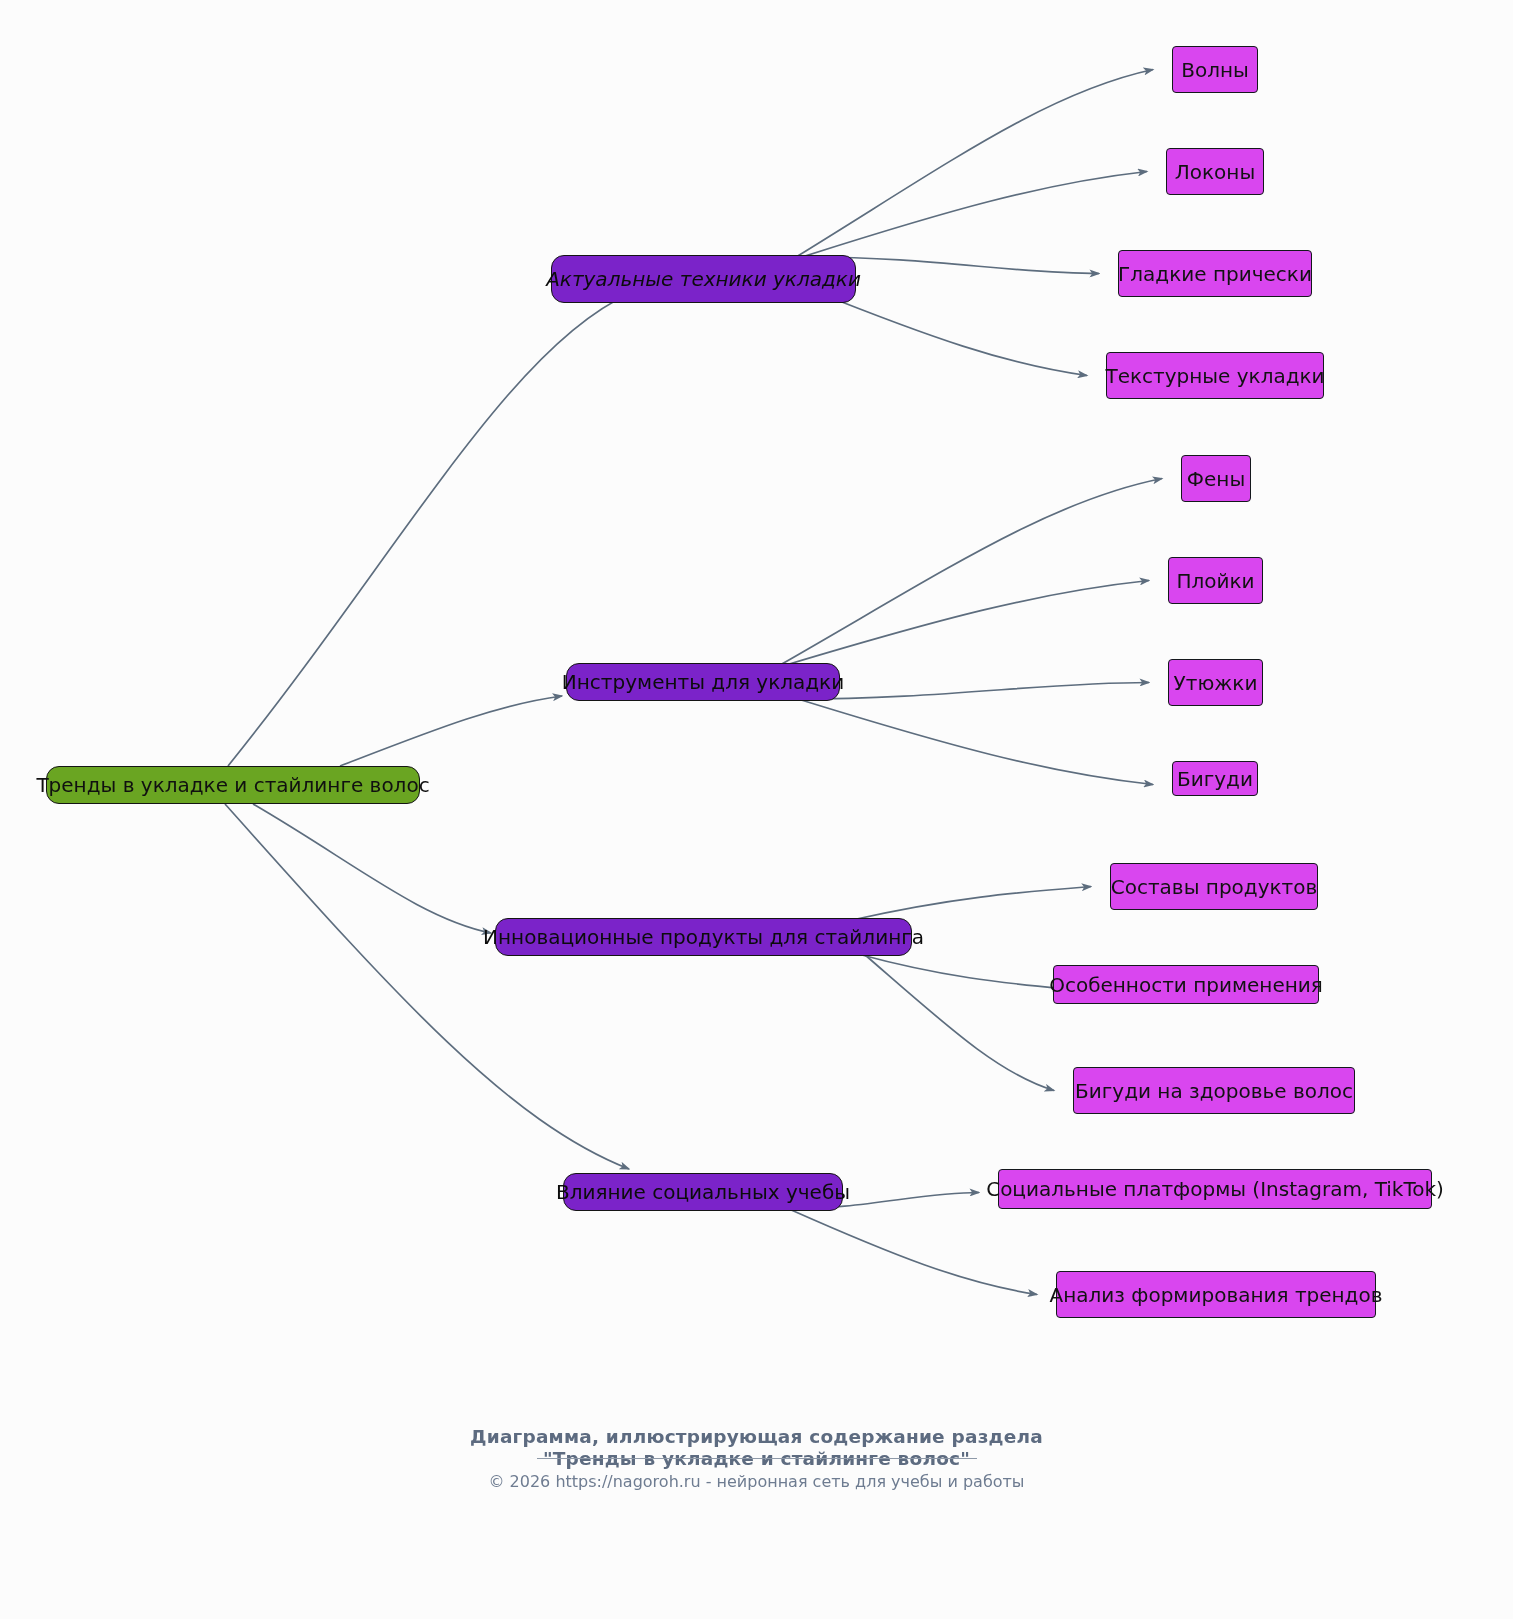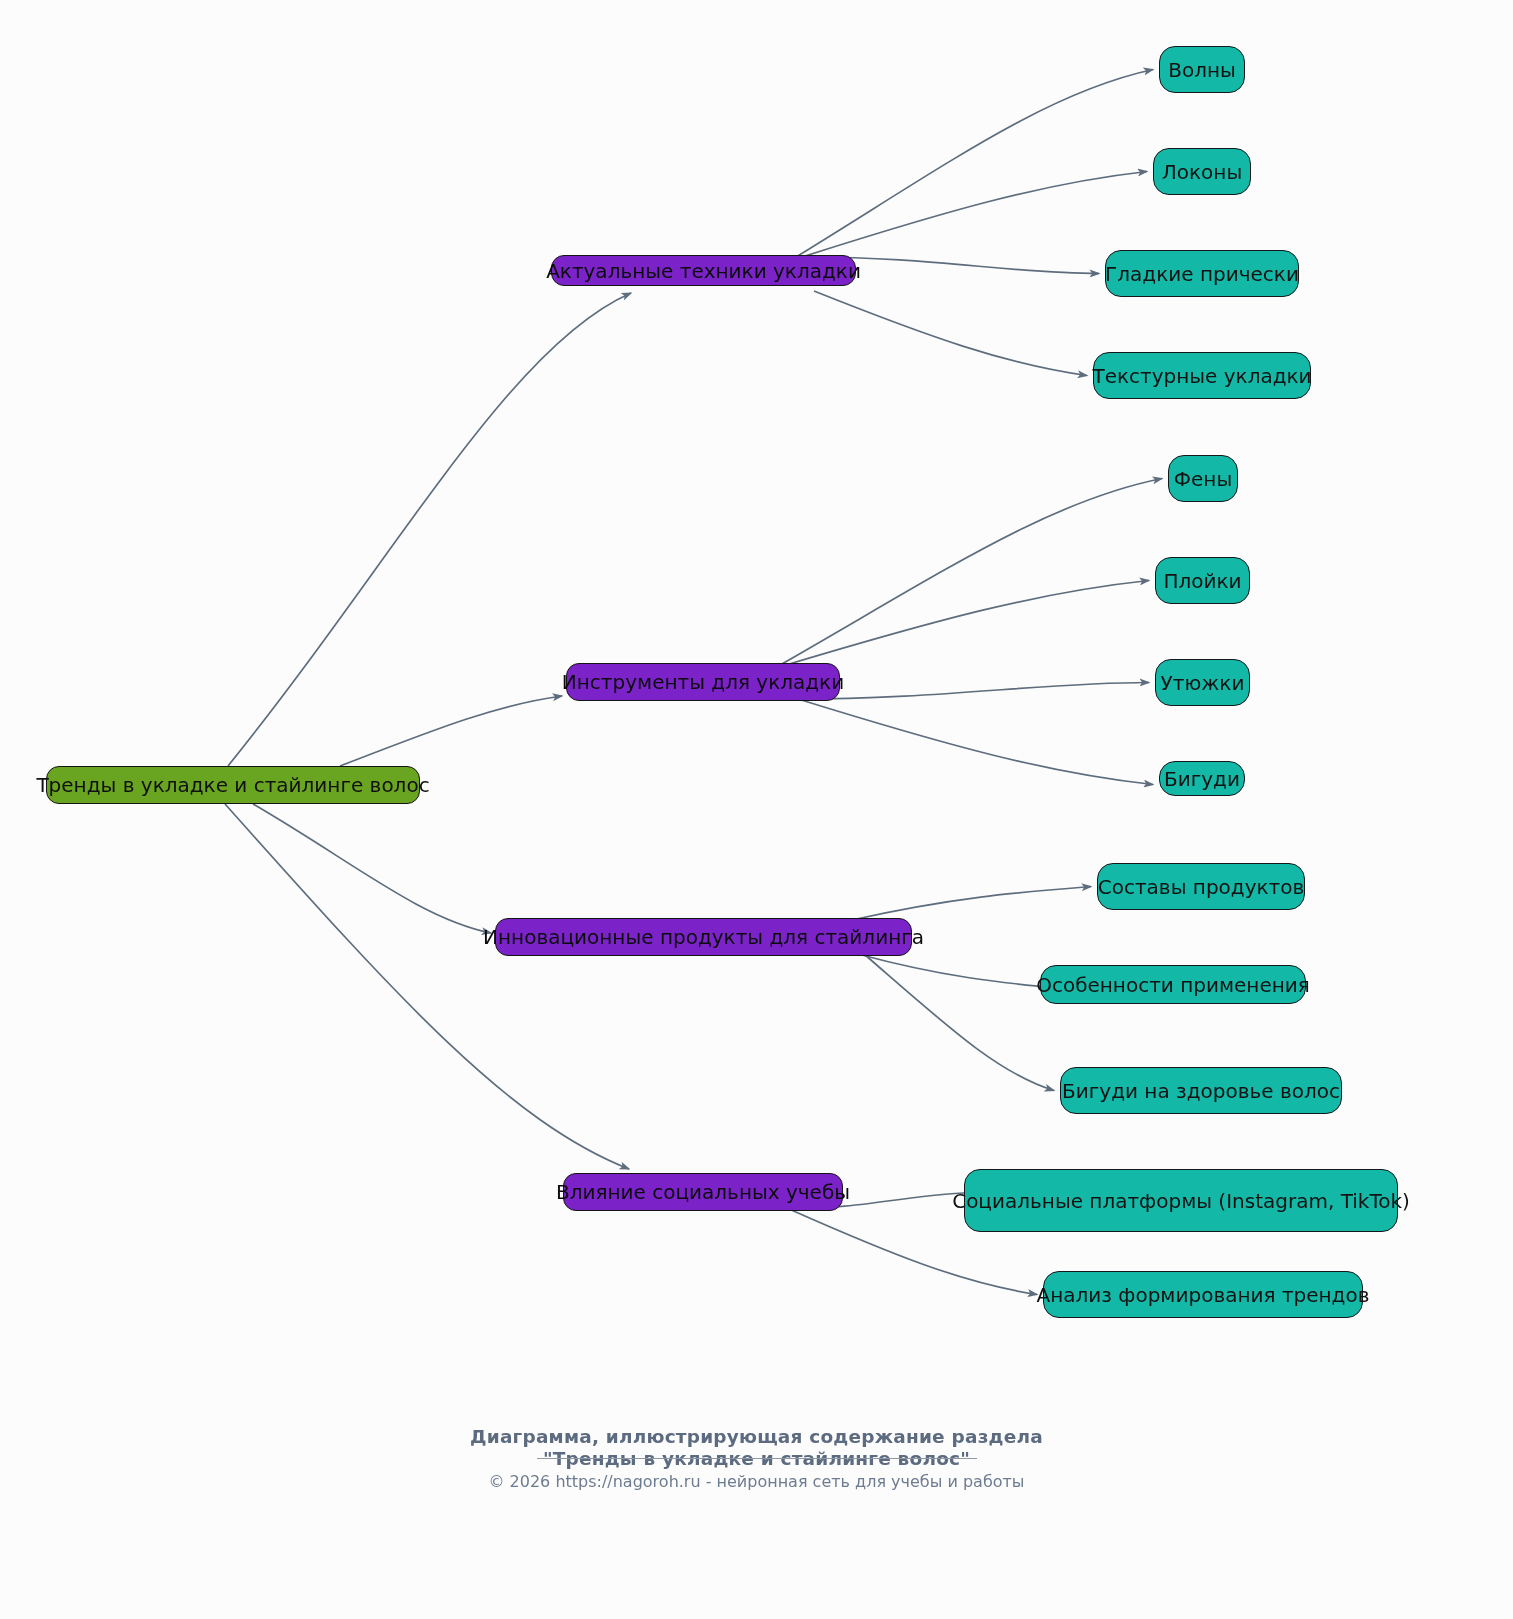--- a/index.html
+++ b/index.html
@@ -46,25 +46,26 @@
     border-radius: 13px;
   }
   .node-branch {
     background: #7b23c9;
     border: 1.6px solid #141414;
     color: #0c0c0c;
     font-size: 20px;
     border-radius: 13px;
   }
   .node-leaf {
-    background: #14b8a6;
+    background: #d946ef;
     border: 1.7px solid #14181c;
     color: #121212;
     font-size: 20px;
-    border-radius: 16px;
+    border-radius: 4px;
+    margin-left: 13px;
   }
   .caption {
     position: absolute;
     left: 0;
     width: 1513px;
     text-align: center;
     color: #5d6b80;
     font-weight: bold;
     font-size: 18.5px;
     letter-spacing: 0.2px;
@@ -116,21 +117,21 @@
         <path d="M858,954 C943.68,977.175 1000.8,982.70625 1062,988.5"></path>
         <path d="M864,954 C943.8,1023.075 997,1073.23125 1054,1090.5"></path>
         <path d="M225,804 C394.68,994 507.79999999999995,1121.5 629,1169"></path>
         <path d="M783,1209 C865.3199999999999,1209.225 920.2,1192.44375 979,1192.5"></path>
         <path d="M789,1209 C893.16,1255.125 962.6,1282.96875 1037,1294.5"></path>
       </g>
   </svg>
 <div class="node node-root" style="left: 46px; top: 766px; width: 374px; height: 38px;">
       <span>Тренды в укладке и стайлинге волос</span>
     </div>
-    <div class="node node-branch" style="left: 551px; top: 255px; width: 305px; height: 31px;">
+    <div class="node node-branch" style="left: 551px; top: 255px; width: 305px; height: 48px; font-style: italic;">
       <span>Актуальные техники укладки</span>
     </div>
     <div class="node node-leaf" style="left: 1159px; top: 46px; width: 86px; height: 47px;">
       <span>Волны</span>
     </div>
     <div class="node node-leaf" style="left: 1153px; top: 148px; width: 98px; height: 47px;">
       <span>Локоны</span>
     </div>
     <div class="node node-leaf" style="left: 1105px; top: 250px; width: 194px; height: 47px;">
       <span>Гладкие прически</span>
@@ -161,21 +162,21 @@
     </div>
     <div class="node node-leaf" style="left: 1040px; top: 965px; width: 266px; height: 39px;">
       <span>Особенности применения</span>
     </div>
     <div class="node node-leaf" style="left: 1060px; top: 1067px; width: 282px; height: 47px;">
       <span>Бигуди на здоровье волос</span>
     </div>
     <div class="node node-branch" style="left: 563px; top: 1173px; width: 280px; height: 38px;">
       <span>Влияние социальных учебы</span>
     </div>
-    <div class="node node-leaf" style="left: 964px; top: 1169px; width: 434px; height: 63px;">
+    <div class="node node-leaf" style="left: 985px; top: 1169px; width: 434px; height: 40px;">
       <span>Социальные платформы (Instagram, TikTok)</span>
     </div>
     <div class="node node-leaf" style="left: 1043px; top: 1271px; width: 320px; height: 47px;">
       <span>Анализ формирования трендов</span>
     </div>
   </div>
 
 <div class="caption" id="caption-line1">Диаграмма, иллюстрирующая содержание раздела</div>
 <div class="caption" id="caption-line2">"Тренды в укладке и стайлинге волос"</div>
 <div id="caption-divider"></div>

